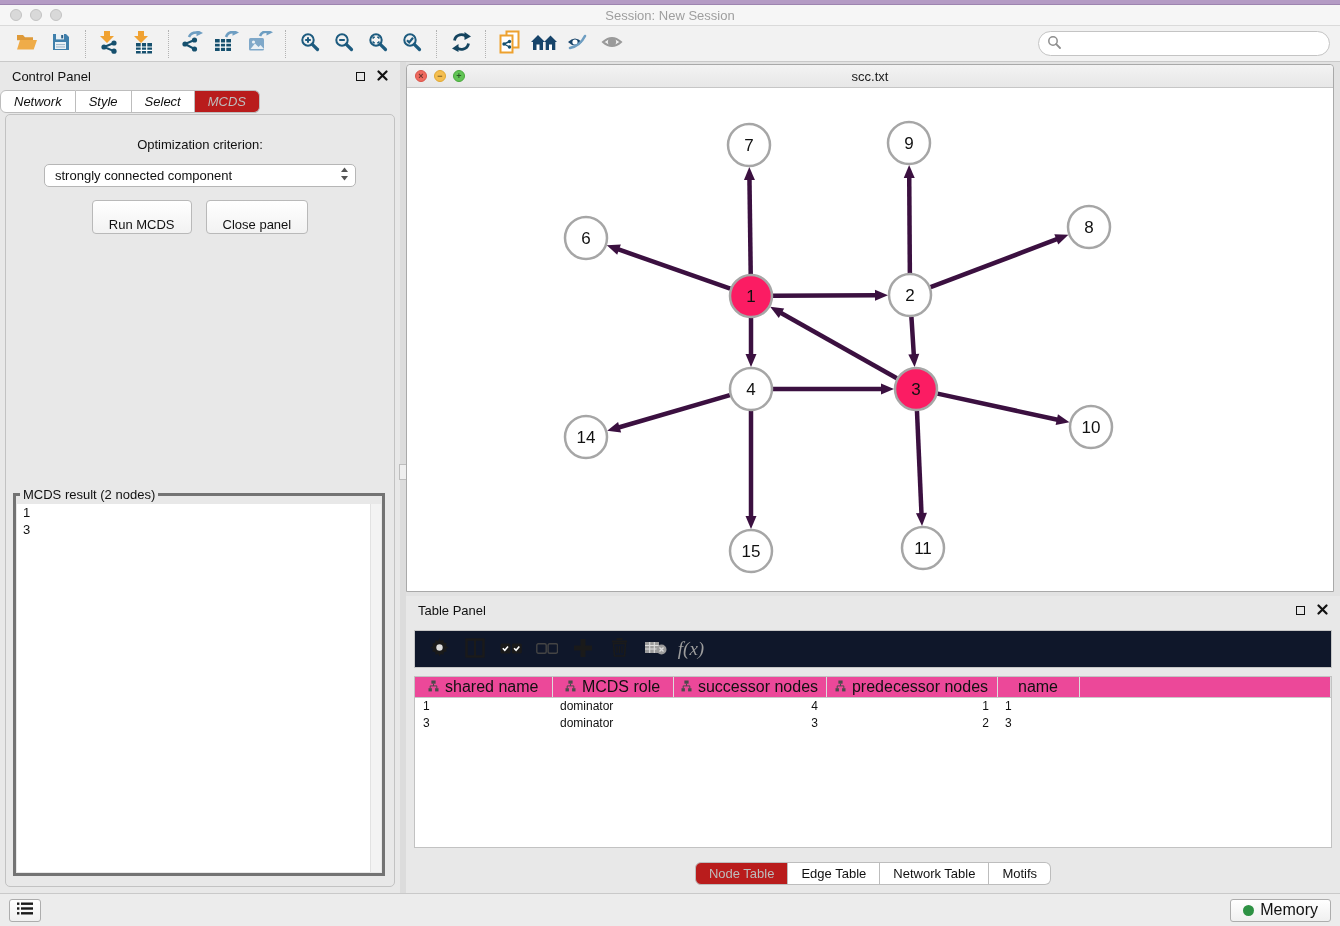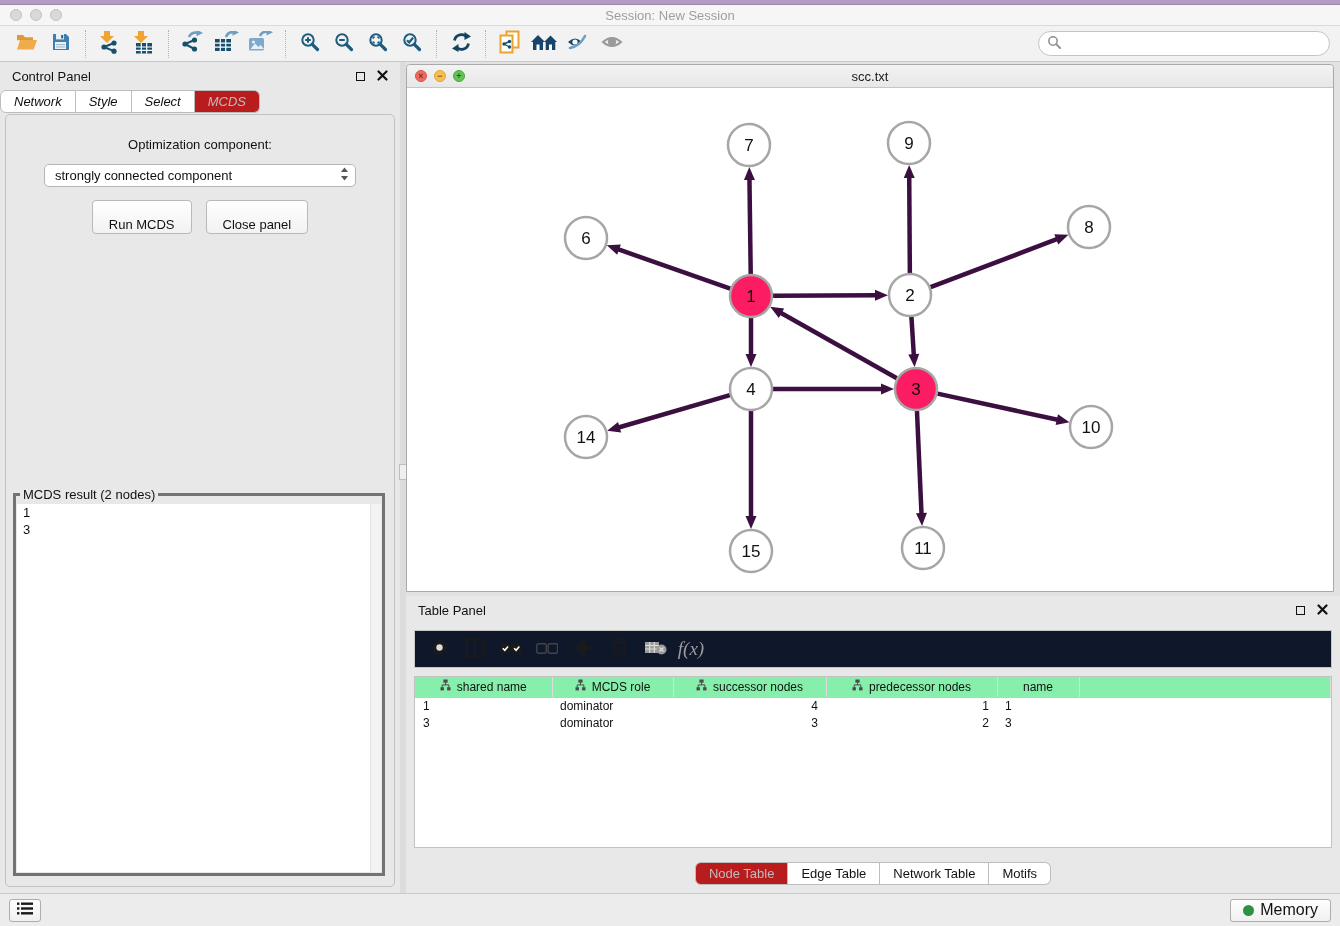--- a/index.html
+++ b/index.html
@@ -62,21 +62,21 @@
   .net-canvas{width:100%;height:503px;display:block;}
   .h-grip{position:absolute;left:860px;top:584px;width:9px;height:9px;background:#E0E0E0;border:1px solid #C6C6C6;}
 
   
   .table-panel{position:absolute;left:406px;top:534px;width:934px;height:297px;background:#E8E8E8;}
   .tp-toolbar{margin:6px 8px 0 8px;height:38px;background:#0f172a;border:1px solid #C6C6C6;display:flex;align-items:center;gap:4px;padding:0 8px;}
   .tp-btn{width:32px;height:32px;display:flex;align-items:center;justify-content:center;background:none;border:none;padding:0;}
   .fx{font-family:"Liberation Serif","DejaVu Serif",serif;font-style:italic;font-size:19px;color:#9C9C9C;}
   .tbl-wrap{margin:8px 8px 0 8px;height:172px;background:#fff;border:1px solid #C2C2C2;overflow:hidden;}
   table.node-table{border-collapse:collapse;table-layout:fixed;width:100%;}
-  table.node-table th{height:20px;background:#86efac;border-bottom:1px solid #C9C9C9;border-right:1px solid #DCDCDC;font-size:12px;font-weight:normal;color:#111;text-align:center;padding:0 4px;white-space:nowrap;overflow:hidden;}
+  table.node-table th{height:20px;background:#ec4899;border-bottom:1px solid #C9C9C9;border-right:1px solid #DCDCDC;font-size:16px;font-weight:normal;color:#111;text-align:center;padding:0 4px;white-space:nowrap;overflow:hidden;}
   table.node-table th .hcell{display:flex;align-items:center;justify-content:center;gap:6px;}
   table.node-table td{height:17px;font-size:12px;color:#111;padding:0 8px;white-space:nowrap;overflow:hidden;}
   td.al{text-align:left;} td.ar{text-align:right;}
   .tp-tabs{display:flex;justify-content:center;margin-top:14px;}
 
   
   .status-bar{position:absolute;left:0;bottom:0;width:100%;height:33px;background:#ECECEC;border-top:1px solid #C9C9C9;display:flex;align-items:center;padding:0 9px;}
   .sb-btn{height:23px;background:linear-gradient(#FFFFFF,#F0F0F0);border:1px solid #ADADAD;border-radius:3px;display:flex;align-items:center;justify-content:center;padding:0 7px;gap:6px;font-size:16px;color:#111;}
   .memory-btn{margin-left:auto;padding:0 12px;}
   .dot{width:11px;height:11px;border-radius:50%;background:#2E9244;}
@@ -274,21 +274,21 @@
               </svg></span>
         </span>
       </div>
       <div class="tabstrip">
         <span class="seg">Network</span>
         <span class="seg">Style</span>
         <span class="seg">Select</span>
         <span class="seg active">MCDS</span>
       </div>
       <div class="cp-content">
-        <div class="opt-label">Optimization component:</div>
+        <div class="opt-label">Optimization criterion:</div>
         <div class="criterion">
           <span>strongly connected component</span>
           <span class="stepper">
             <svg width="9" height="14" viewBox="0 0 9 14">
                 <path d="M4.5 0.5 L8 5 H1 z" fill="#555"></path>
                 <path d="M4.5 13.5 L1 9 H8 z" fill="#555"></path>
               </svg>
           </span>
         </div>
         <div class="btnrow">

